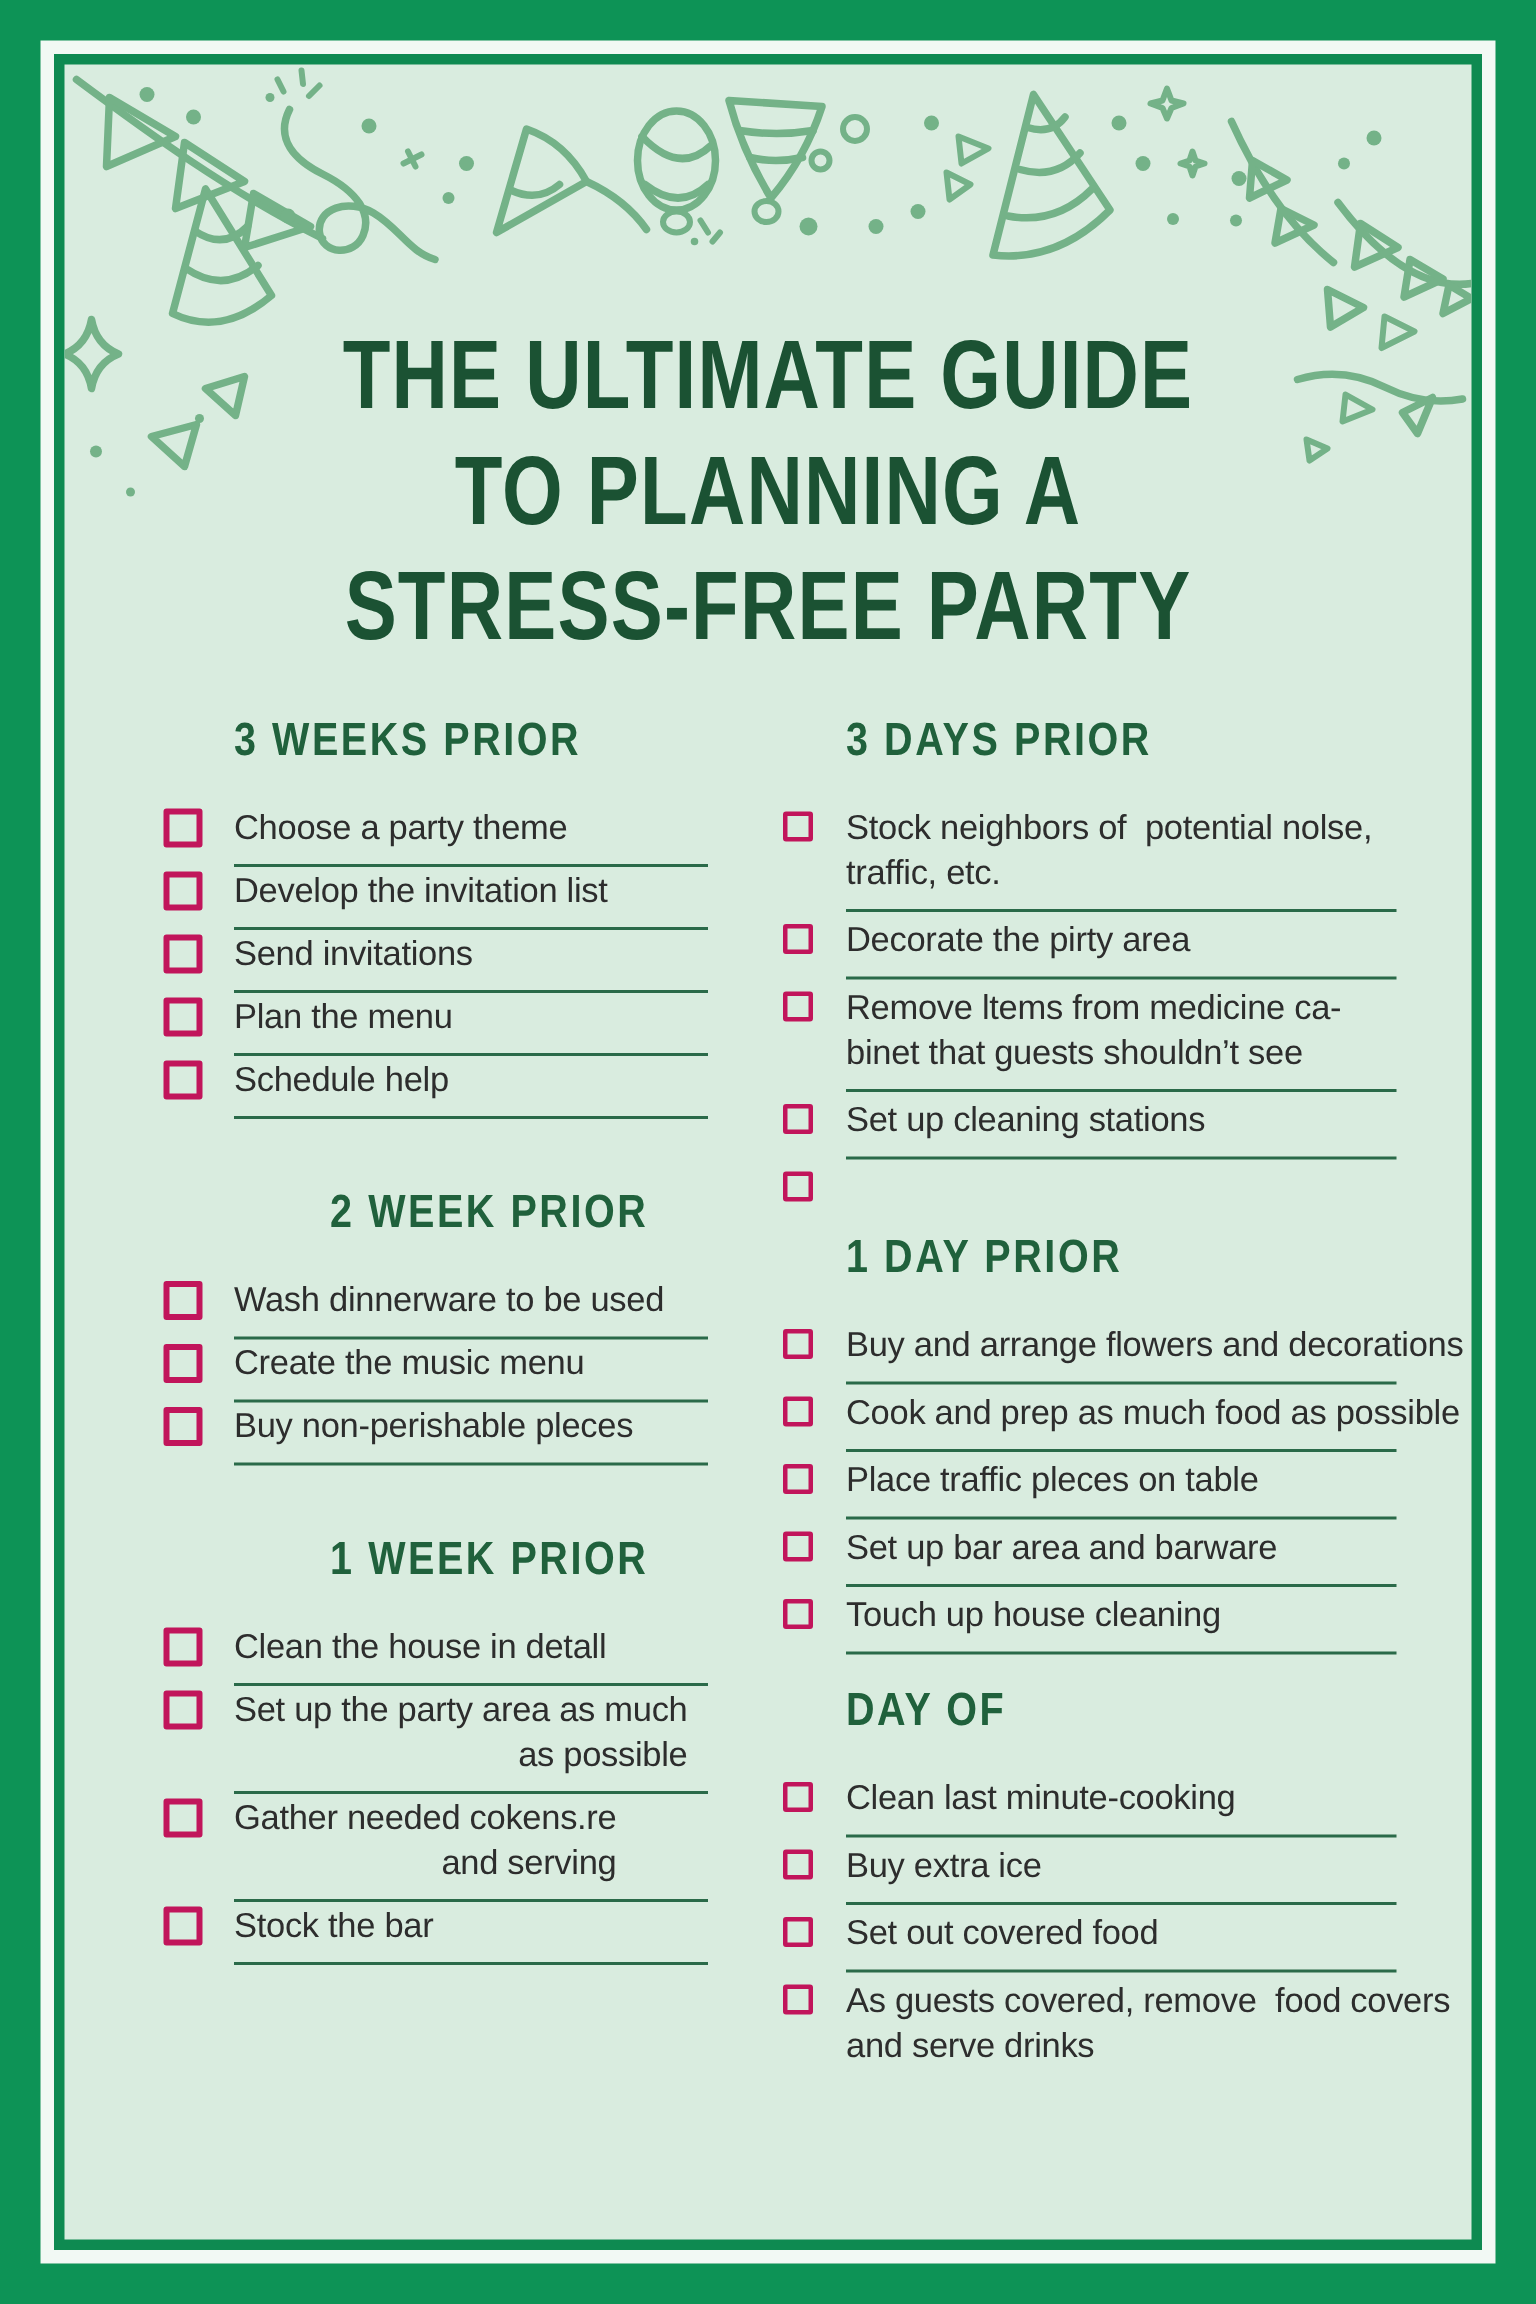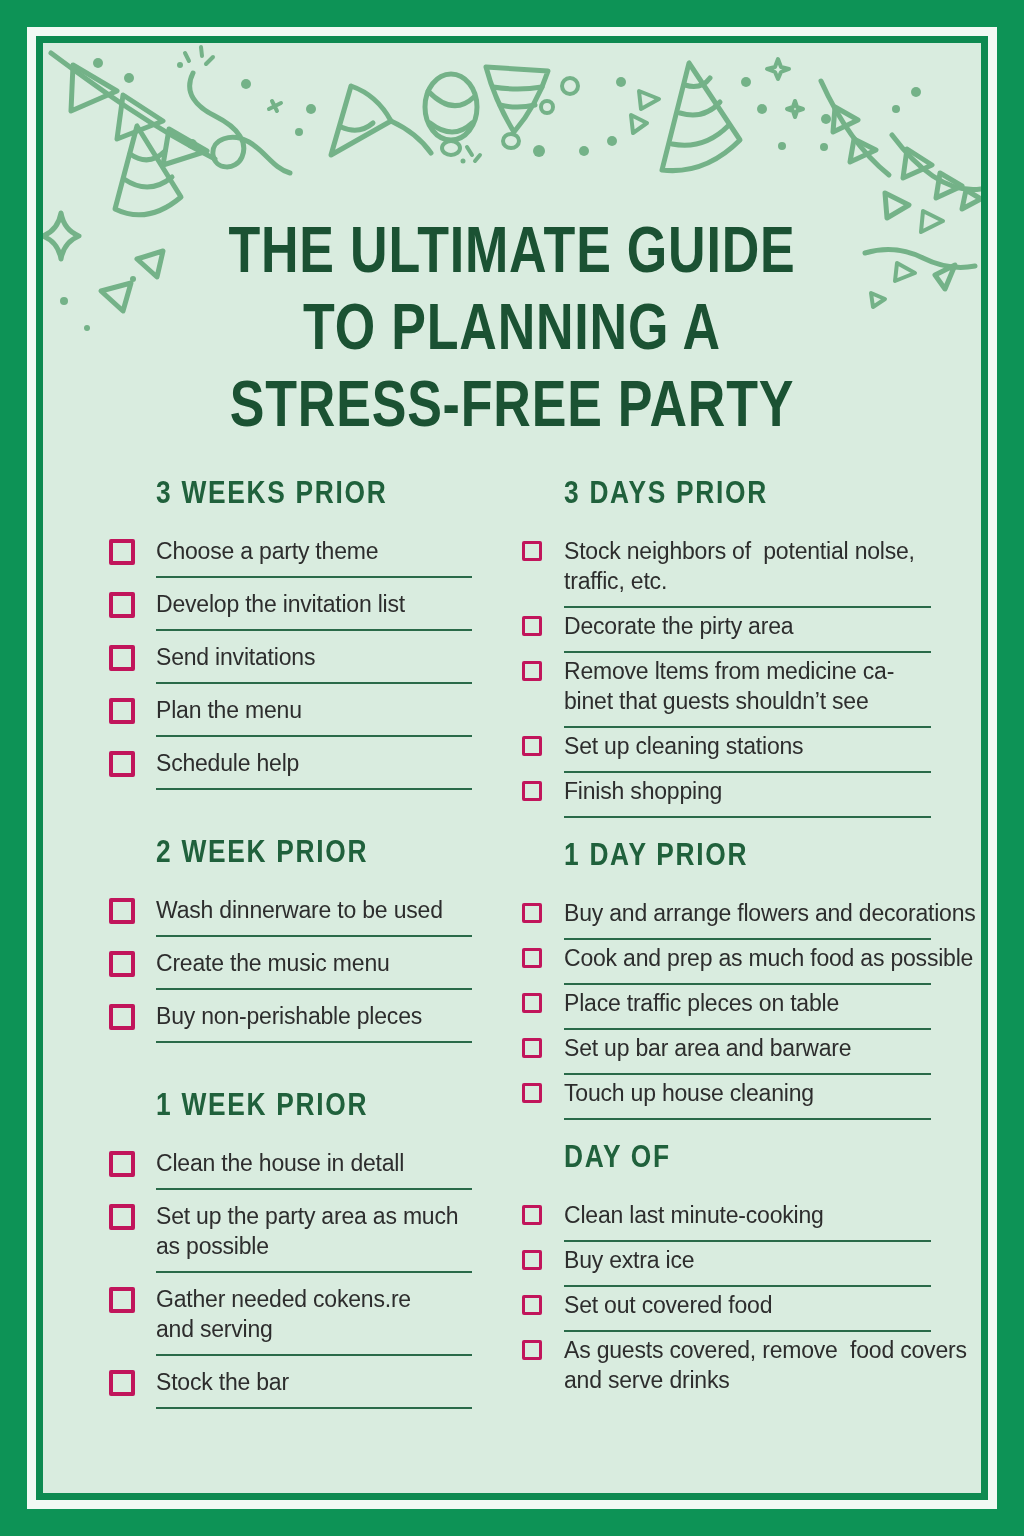--- a/index.html
+++ b/index.html
@@ -21,24 +21,24 @@
   .content{position:relative;width:100%;height:100%;background:var(--mint);overflow:hidden;padding-top:168px;}
   .doodles{position:absolute;top:0;left:0;color:var(--doodle-green);pointer-events:none;}
   .title{color:var(--title-green);font-weight:bold;font-size:65px;line-height:77px;text-align:center;letter-spacing:1px;transform:scaleX(0.8);transform-origin:50% 0;position:relative;}
   .columns{display:flex;margin-top:34px;padding-left:66px;position:relative;}
   .col{flex:none;}
   .col-left{width:372px;}
   .col-right{width:440px;margin-left:41px;}
   .heading{color:var(--heading-green);font-size:31px;line-height:34px;font-weight:bold;letter-spacing:2px;transform:scaleX(0.85);transform-origin:0 50%;white-space:nowrap;}
   .col-left .heading{margin:0 0 26px 47px;}
   .col-right .heading{margin:0 0 26px 42px;}
-  .col-left .section + .section{margin-top:45px;}
+  .col-left .section + .section{margin-top:45px;text-align:right;}
   .col-right .section + .section{margin-top:20px;}
   .item{display:flex;align-items:flex-start;}
-  .col-left .item{margin-bottom:11px;}
+  .col-left .item{}
   .col-right .item{margin-bottom:3px;}
   .checkbox{flex:none;border:4px solid var(--checkbox-pink);border-radius:2px;background:transparent;}
   .col-left .checkbox{width:26px;height:26px;margin:3px 21px 0 0;}
   .col-right .checkbox{width:20px;height:20px;margin:5px 22px 0 0;border-width:3px;}
   .text{position:relative;white-space:pre;font-size:23px;line-height:30px;letter-spacing:-0.2px;color:var(--text-dark);padding-bottom:12px;}
   .text::after{content:"";position:absolute;left:0;bottom:0;height:2px;background:var(--underline-green);}
   .col-left .text::after{width:316px;}
   .col-right .text::after{width:367px;}
   .item.no-line .text::after{display:none;}
   svg .ln{fill:none;stroke:currentColor;stroke-width:5;stroke-linecap:round;stroke-linejoin:round;}
@@ -278,21 +278,20 @@
 binet that guests shouldn’t see</span>
   </div>
 
   <div class="item">
     <span class="checkbox"></span>
     <span class="text">Set up cleaning stations</span>
   </div>
 
   <div class="item">
     <span class="checkbox"></span>
-    <span class="text">Finish shopping</span>
   </div>
 </div>
   </section>
 
   <section class="section">
     <h2 class="heading">1 DAY PRIOR</h2>
     <div class="items">
   <div class="item">
     <span class="checkbox"></span>
     <span class="text">Buy and arrange flowers and decorations</span>

